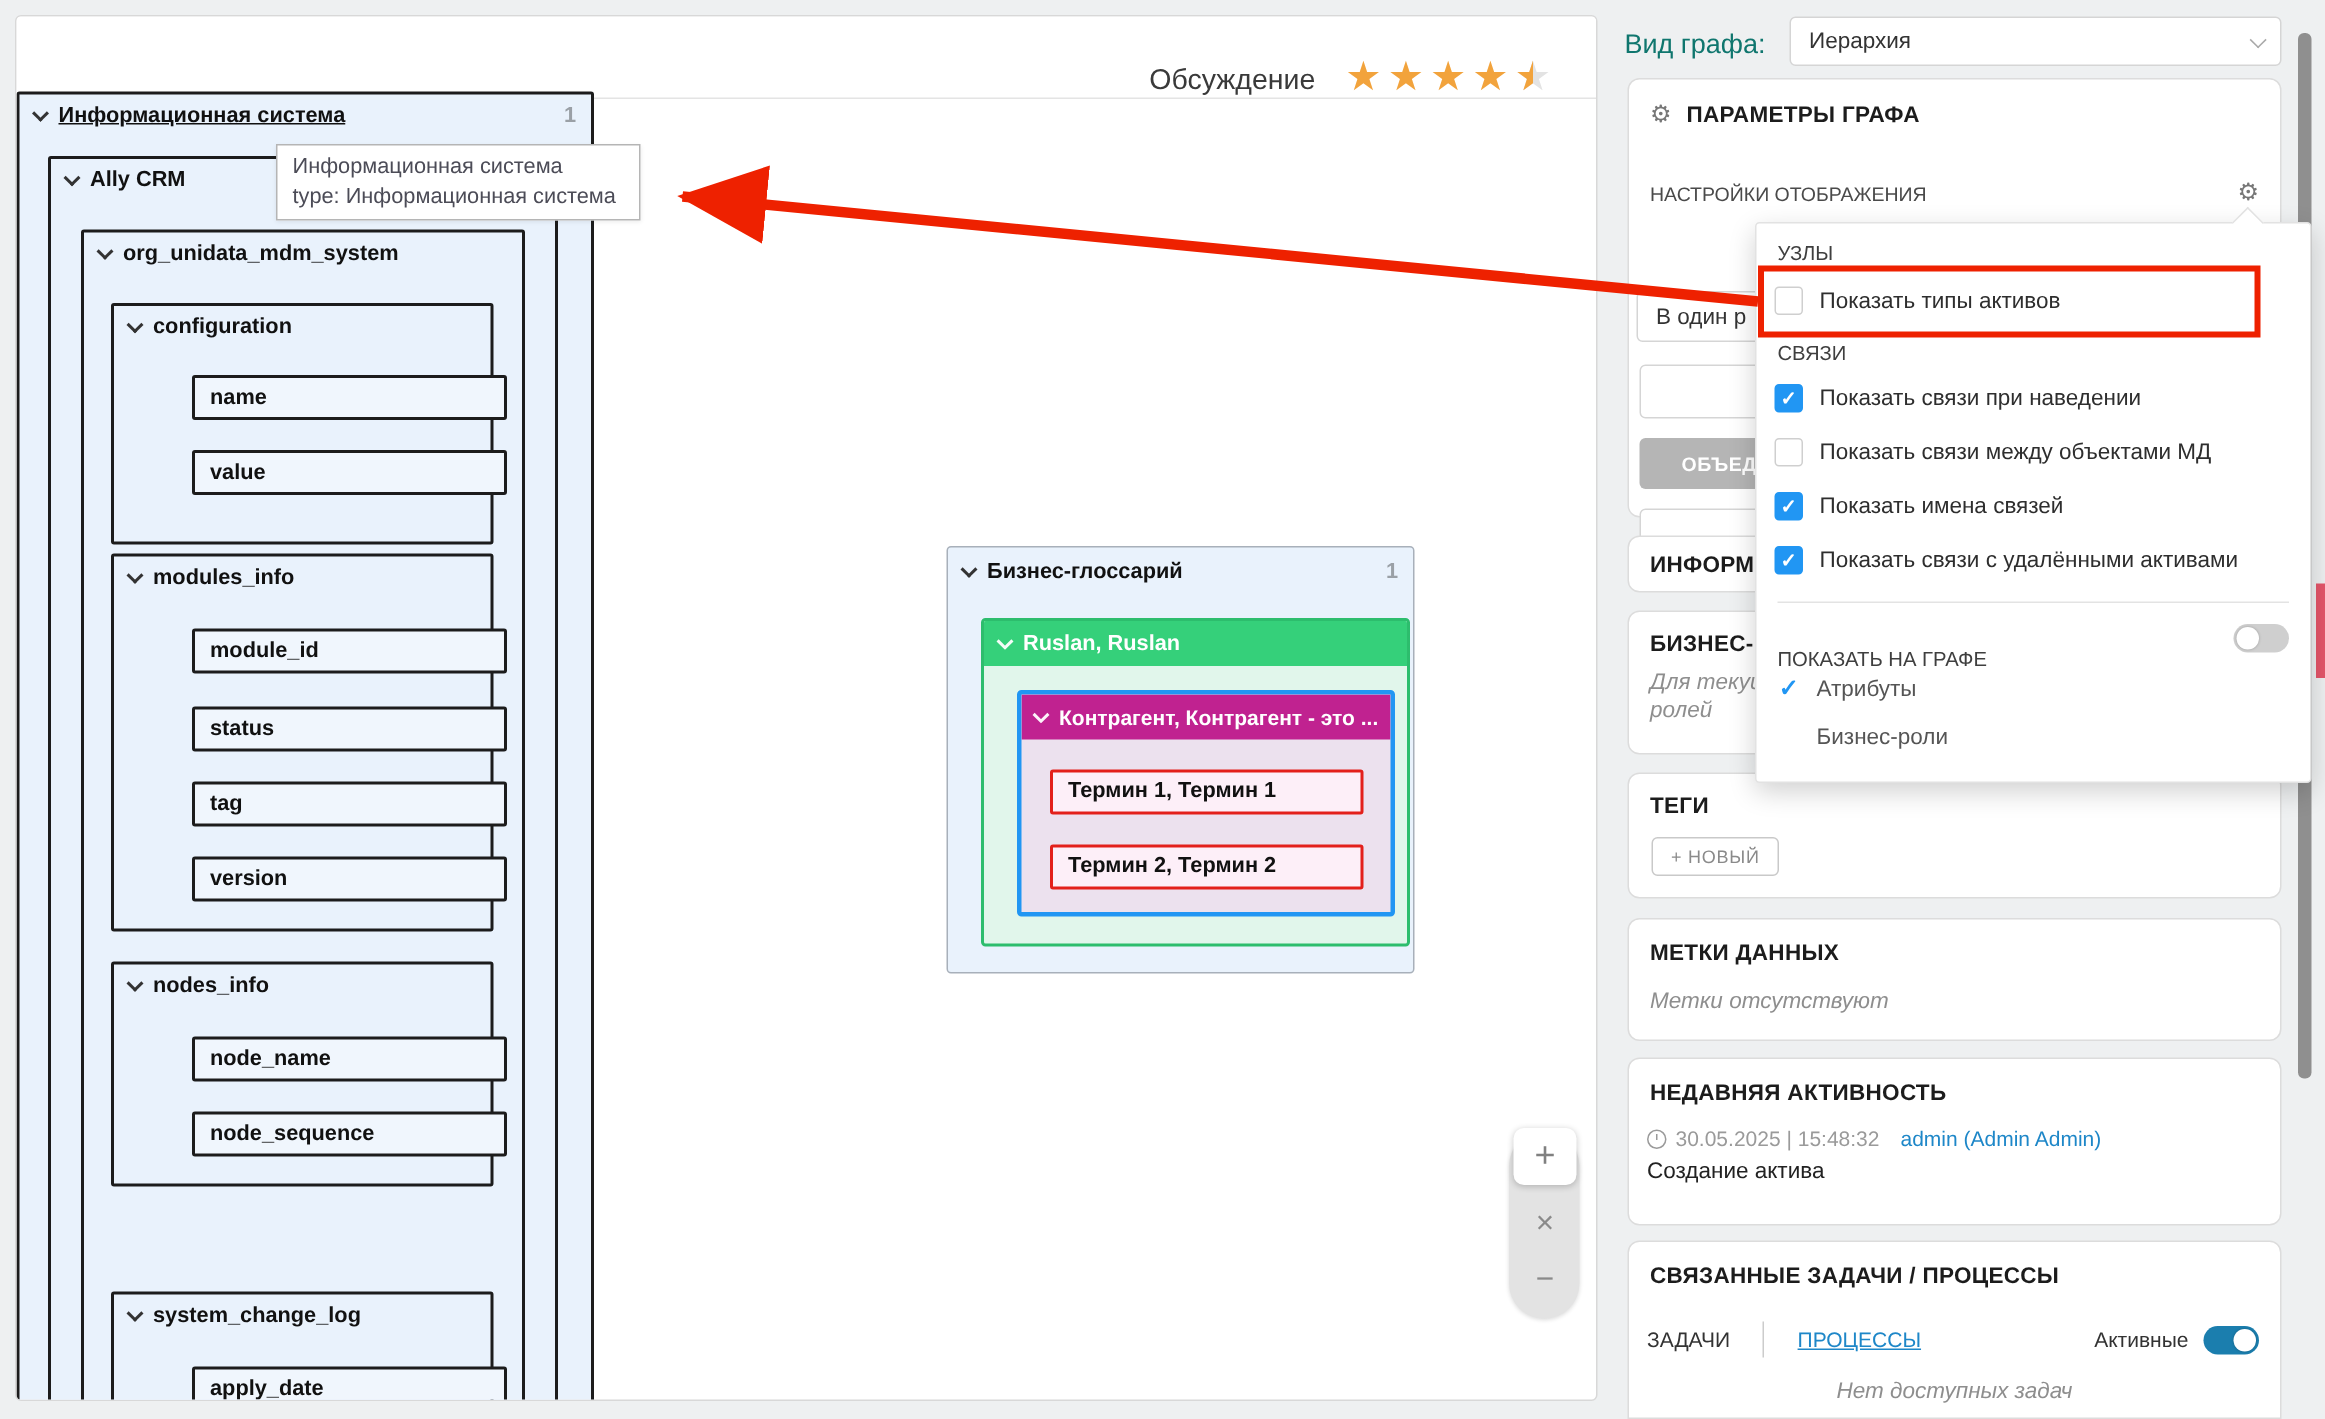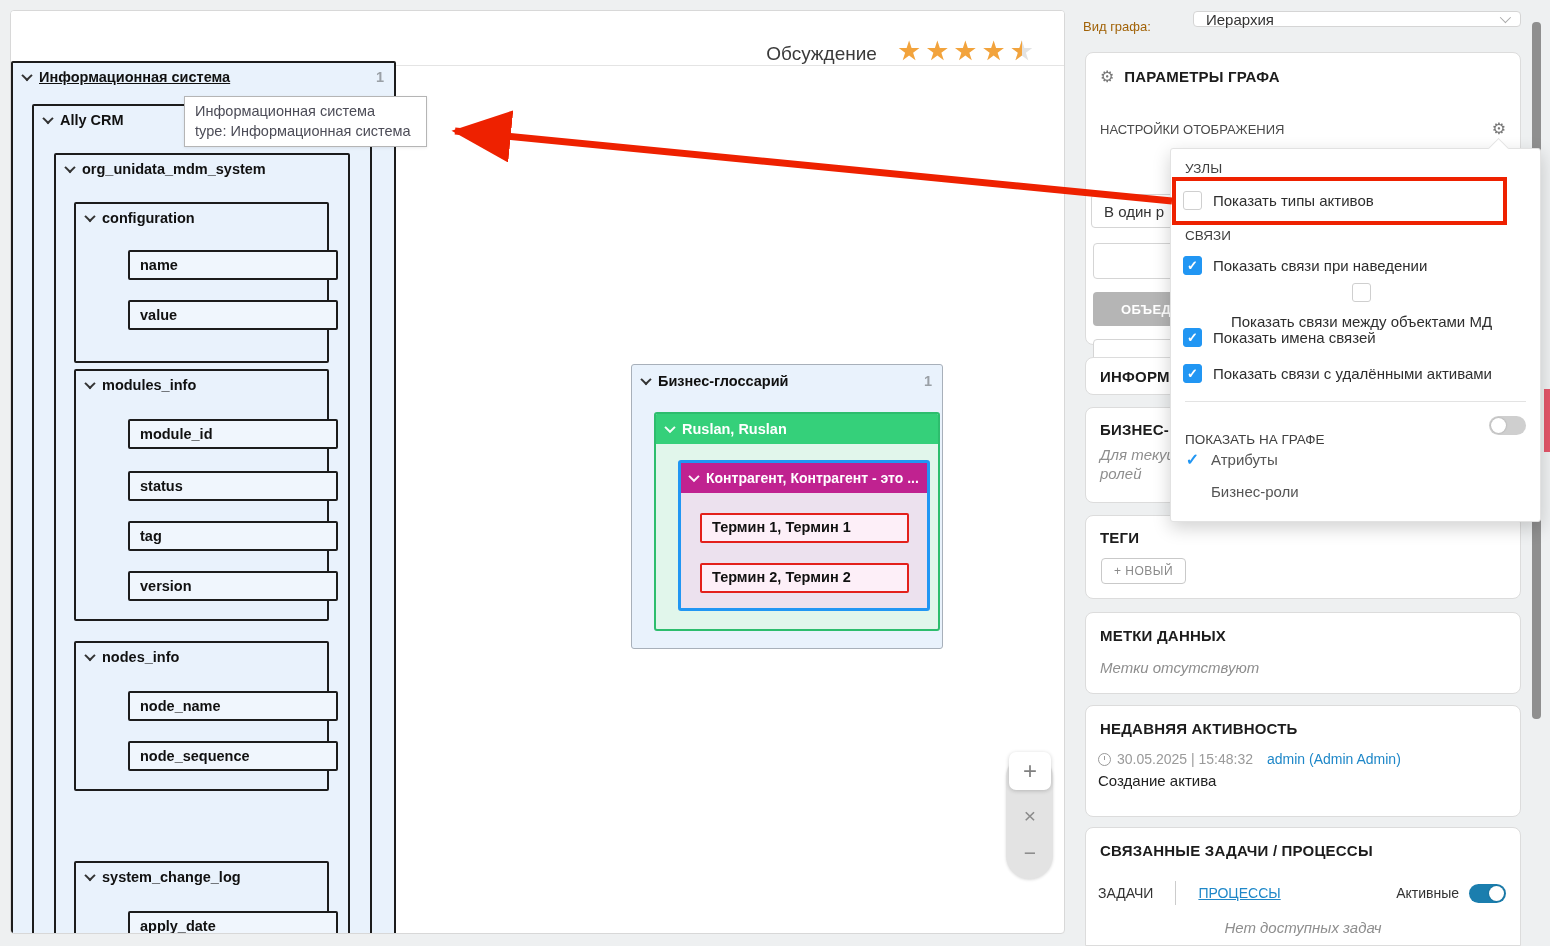--- a/index.html
+++ b/index.html
@@ -51,21 +51,21 @@
   
   .zoom-pill { position:absolute; left:995px; top:743px; width:47px; height:125px;
                background:#e3e3e3; border-radius:24px; box-shadow:0 1px 3px rgba(0,0,0,.15); }
   .zoom-plus { position:absolute; left:998px; top:741px; width:42px; height:38px; background:#fff;
                border-radius:7px; box-shadow:0 1px 4px rgba(0,0,0,.2); display:flex; align-items:center;
                justify-content:center; font-size:24px; color:#808080; }
   .zoom-x   { position:absolute; left:1007px; top:793px; width:24px; text-align:center; font-size:21px; color:#8a8a8a; }
   .zoom-min { position:absolute; left:1007px; top:830px; width:24px; text-align:center; font-size:21px; color:#8a8a8a; }
 
   
-  .side-label { position:absolute; left:1083px; top:19px; font-size:13px; color:#a16207; }
+  .side-label { position:absolute; left:1083px; top:19px; font-size:18px; color:#0f766e; }
   .select { position:absolute; background:#fff; border:1px solid #d5d5d5; border-radius:4px;
             display:flex; align-items:center; padding:0 12px; font-size:15px; color:#333; }
   .select .sel-chev { margin-left:auto; width:8px; height:8px; border-right:1.5px solid #a9a9a9;
             border-bottom:1.5px solid #a9a9a9; transform:rotate(45deg) translateY(-2px); }
   .panel { position:absolute; left:1085px; width:436px; background:#fff; border:1px solid #dcdcdc;
            border-radius:8px; }
   .panel-title { font-weight:bold; font-size:15px; color:#1c1c1c; letter-spacing:.2px; }
   .gear { color:#777; font-size:16px; line-height:1; }
   .muted-it { font-style:italic; color:#8e8e8e; font-size:15px; }
   .link { color:#1e87c8; }
@@ -203,21 +203,21 @@
     <div>type: Информационная система</div>
   </div>
 
   <div class="zoom-pill"></div>
   <div class="zoom-plus">+</div>
   <div class="zoom-x">×</div>
   <div class="zoom-min">−</div>
 </div>
 
 <span class="side-label">Вид графа:</span>
-<div class="select" style="left:1193px;top:11px;width:328px;height:16px;">
+<div class="select" style="left:1193px;top:11px;width:328px;height:33px;">
   <span>Иерархия</span>
   <span class="sel-chev"></span>
 </div>
 
 <div class="panel" style="top:52px;height:293px;">
   <div style="display:flex;align-items:center;gap:10px;padding:15px 14px 0 14px;">
     <span class="gear">⚙</span>
     <span class="panel-title">ПАРАМЕТРЫ ГРАФА</span>
     <span class="sel-chev" style="margin-left:auto;"></span>
   </div>
@@ -286,21 +286,21 @@
   <div class="dd-section" style="padding-top:12px;">УЗЛЫ</div>
   <div class="dd-row" style="height:32px;margin-top:8px;">
     <span class="cb"></span>
     <span>Показать типы активов</span>
   </div>
   <div class="dd-section" style="padding-top:12px;">СВЯЗИ</div>
   <div class="dd-row" style="height:36px;margin-top:4px;">
     <span class="cb checked"></span>
     <span>Показать связи при наведении</span>
   </div>
-  <div class="dd-row" style="height:36px;flex-direction:column;">
+  <div class="dd-row" style="height:36px;">
     <span class="cb"></span>
     <span>Показать связи между объектами МД</span>
   </div>
   <div class="dd-row" style="height:36px;">
     <span class="cb checked"></span>
     <span>Показать имена связей</span>
   </div>
   <div class="dd-row" style="height:36px;">
     <span class="cb checked"></span>
     <span>Показать связи с удалёнными активами</span>

